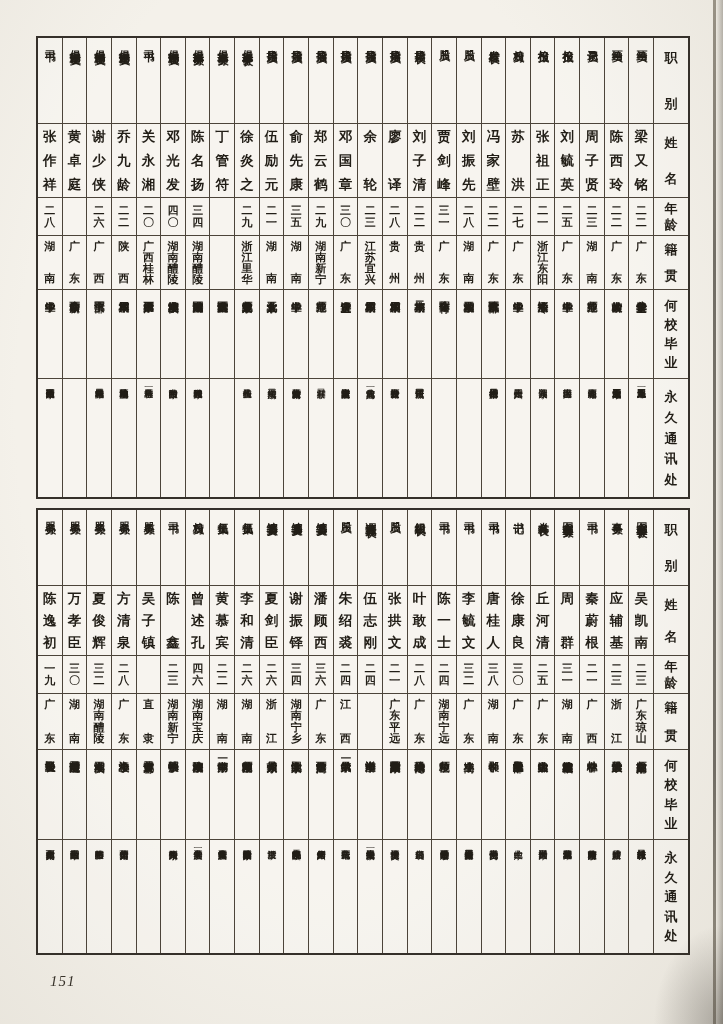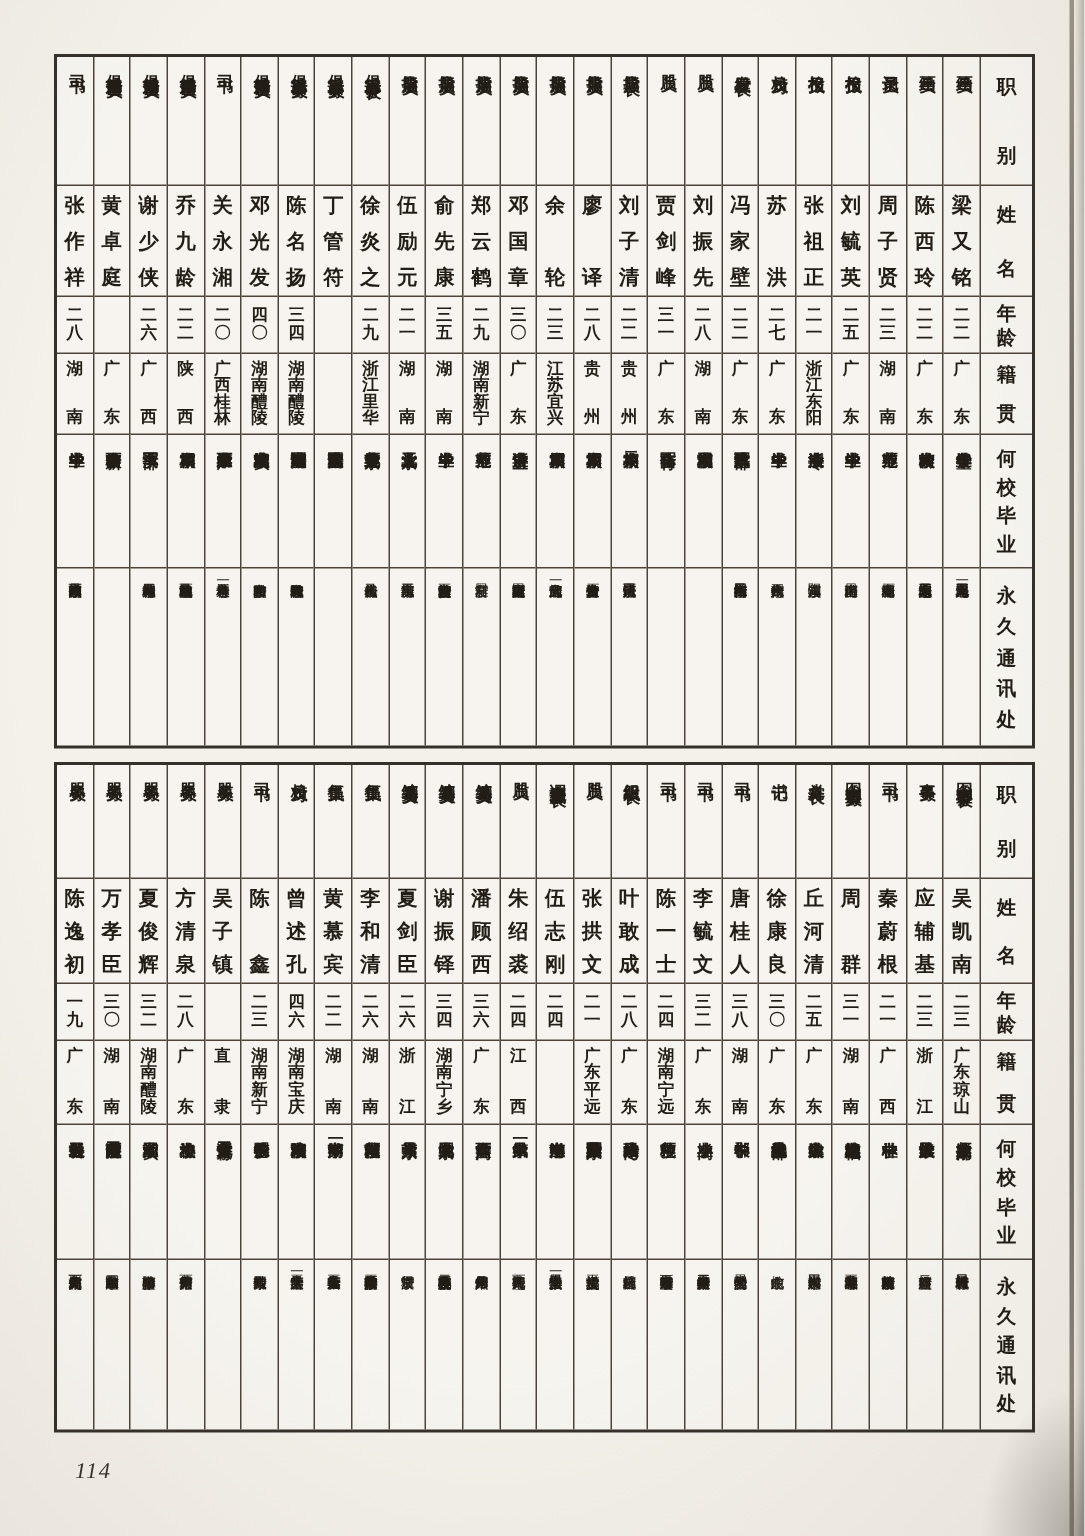--- a/index.html
+++ b/index.html
@@ -1681,18 +1681,18 @@
               <span class="ch">通</span>
               <span class="ch">讯</span>
               <span class="ch">处</span>
             </span>
           </div>
       </div>
     </section>
 
   </div>
 
-  <div class="page-number">114</div>
+  <div class="page-number">151</div>
 
   <div class="gutter-line"></div>
   <div class="gutter-fade"></div>
   <div class="corner-shadow"></div>
 </div>
 
 </body></html>

